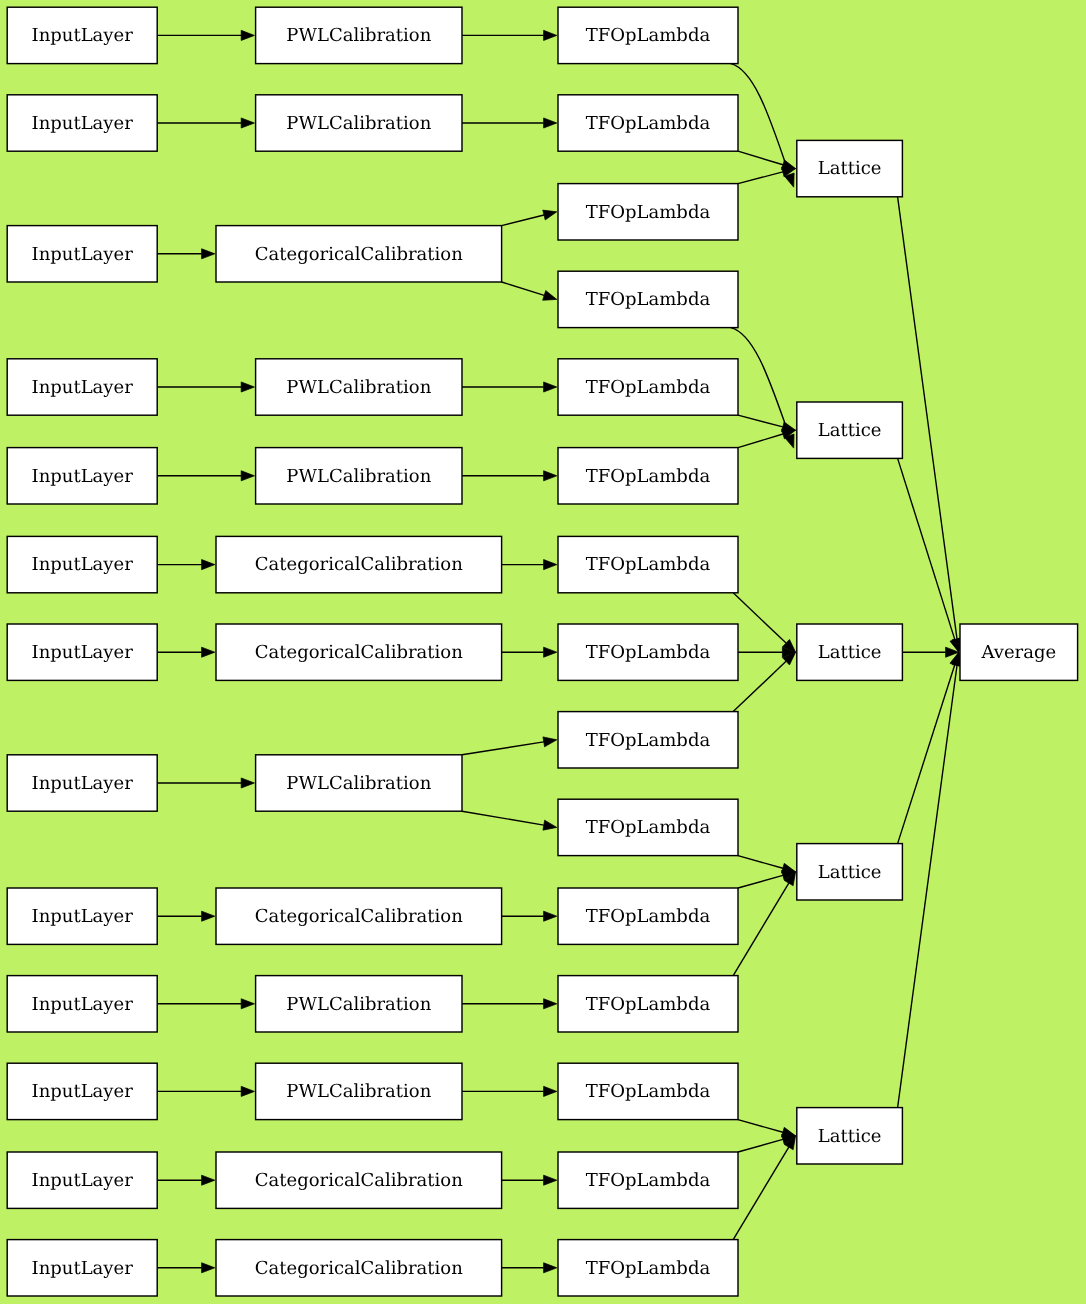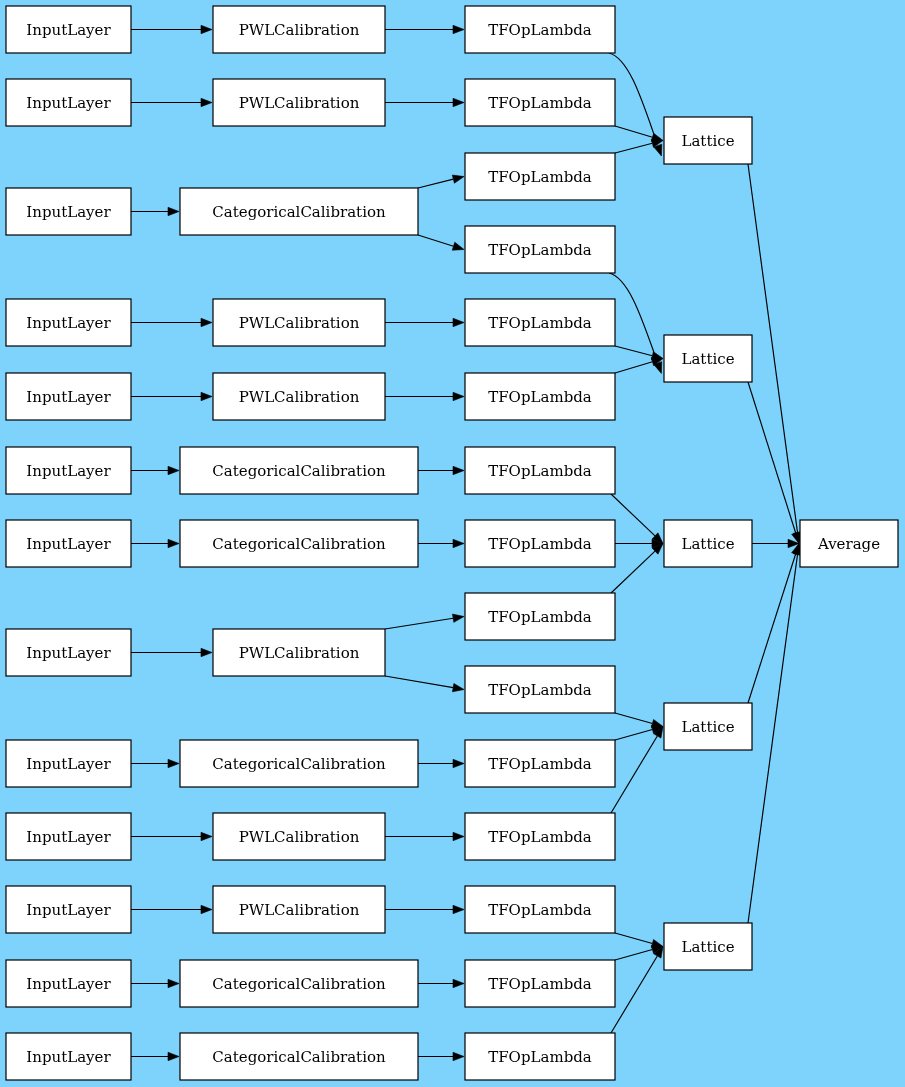--- a/index.html
+++ b/index.html
@@ -4,21 +4,21 @@
 <style>
   html, body {
     margin: 0;
     padding: 0;
     background: #ffffff;
   }
   #canvas {
     position: relative;
     width: 905px;
     height: 1087px;
-    background: #7dd3fc;
+    background: #bef264;
     overflow: hidden;
   }
   svg#graph {
     position: absolute;
     left: 0;
     top: 0;
     width: 905px;
     height: 1087px;
     display: block;
   }

